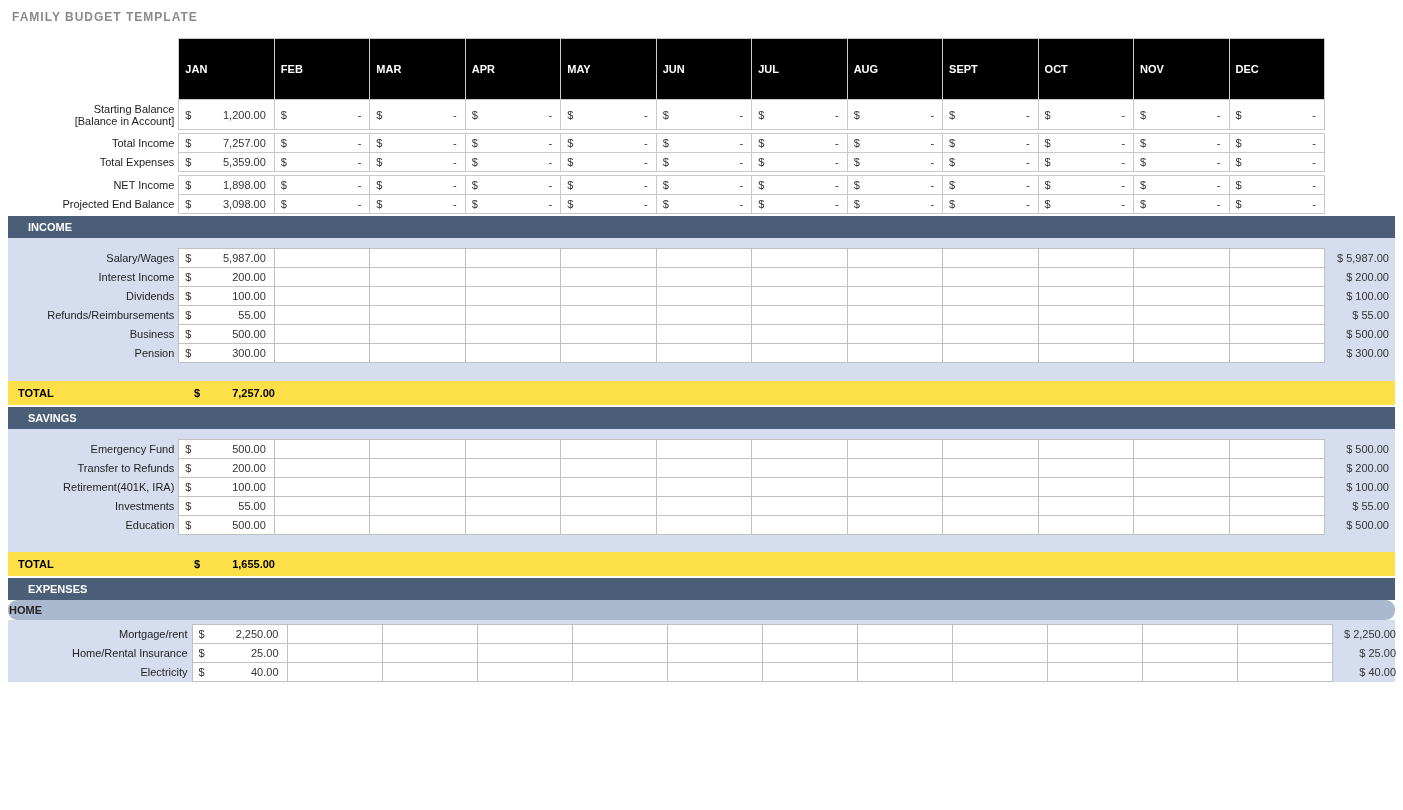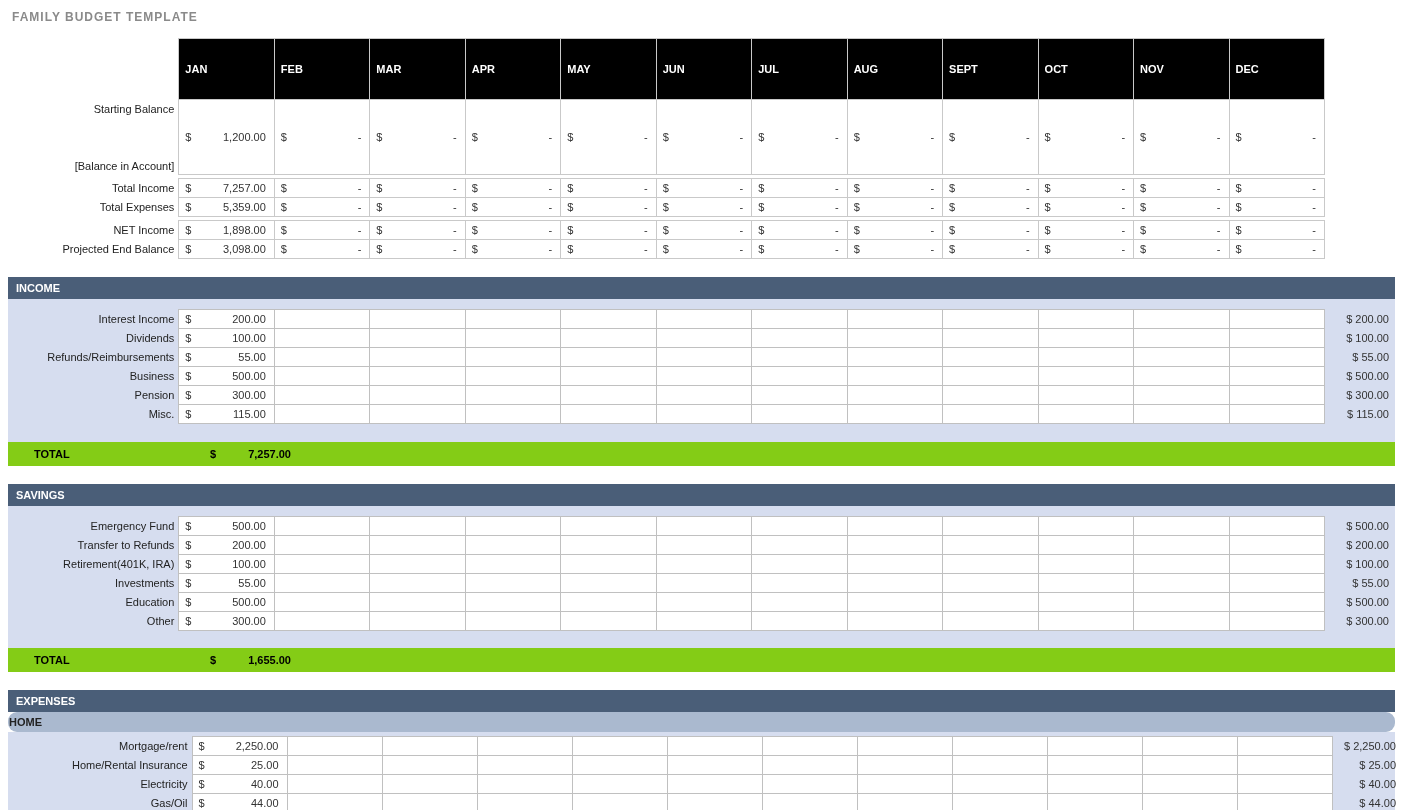--- a/index.html
+++ b/index.html
@@ -55,22 +55,22 @@
   td.cell .cur { position: absolute; left: 6px; }
   td.cell .val { display: block; text-align: right; white-space: nowrap; }
   tr.no-row td.cell { border: none; background: transparent; height: 4px; padding: 0; }
   tr.no-row td.row-label { height: 4px; padding: 0; }
 
   .section-header {
     background: #4a5e78;
     color: #fff;
     font-weight: bold;
     font-size: 11px;
-    padding: 5px 8px;
-    margin-top: 18px;
+    padding: 5px 20px;
+    margin-top: 2px;
   }
   .section-sub {
     background: #aab9cf;
     padding: 4px 1px;
     font-weight: bold;
     font-size: 11px;
     color: #222;
     border-radius: 9px;
   }
   .section-body {
@@ -87,22 +87,22 @@
     border: none;
     background: transparent;
     padding: 3px 6px 3px 4px;
     font-size: 11px;
     position: relative;
     text-align: right;
     white-space: nowrap;
   }
   .section-body tr.spacer td { height: 18px; }
   .section-total {
-    background: #84cc16;
-    padding: 6px 6px 6px 26px;
+    background: #fde047;
+    padding: 6px 6px 6px 10px;
     font-weight: bold;
     font-size: 11px;
     color: #000;
     display: grid;
     grid-template-columns: 170px 95px 1fr;
   }
   .section-total .amount {
     position: relative;
     padding-right: 8px;
   }
@@ -144,21 +144,21 @@
       <th class="month">AUG</th>
       <th class="month">SEPT</th>
       <th class="month">OCT</th>
       <th class="month">NOV</th>
       <th class="month">DEC</th>
       <th style="background:transparent;border:none;"></th>
     </tr>
   </thead>
   <tbody id="summary-body">
       <tr>
-        <td class="row-label">Starting Balance<div class="row-sub" style="padding:0;margin-top:45px;">[Balance in Account]</div></td>
+        <td class="row-label">Starting Balance<div class="row-sub" style="padding:0;">[Balance in Account]</div></td>
         <td class="cell">
           <span class="cur">$</span>
           <span class="val">1,200.00</span>
         </td>
         <td class="cell">
           <span class="cur">$</span>
           <span class="val">-</span>
         </td>
         <td class="cell">
           <span class="cur">$</span>
@@ -459,20 +459,39 @@
         <col class="month-col">
         <col class="month-col">
         <col class="month-col">
         <col class="month-col">
         <col class="month-col">
         <col class="month-col">
         <col class="total-col">
     </colgroup>
     <tbody id="income-body">
         <tr>
+          <td class="row-label">Salary/Wages</td>
+          <td class="cell">
+            <span class="cur">$</span>
+            <span class="val">5,987.00</span>
+          </td>
+          <td class="cell"></td>
+          <td class="cell"></td>
+          <td class="cell"></td>
+          <td class="cell"></td>
+          <td class="cell"></td>
+          <td class="cell"></td>
+          <td class="cell"></td>
+          <td class="cell"></td>
+          <td class="cell"></td>
+          <td class="cell"></td>
+          <td class="cell"></td>
+          <td class="total-cell">$ 5,987.00</td>
+        </tr>
+        <tr>
           <td class="row-label">Interest Income</td>
           <td class="cell">
             <span class="cur">$</span>
             <span class="val">200.00</span>
           </td>
           <td class="cell"></td>
           <td class="cell"></td>
           <td class="cell"></td>
           <td class="cell"></td>
           <td class="cell"></td>
@@ -552,39 +571,20 @@
           <td class="cell"></td>
           <td class="cell"></td>
           <td class="cell"></td>
           <td class="cell"></td>
           <td class="cell"></td>
           <td class="cell"></td>
           <td class="cell"></td>
           <td class="cell"></td>
           <td class="cell"></td>
           <td class="total-cell">$   300.00</td>
-        </tr>
-        <tr>
-          <td class="row-label">Misc.</td>
-          <td class="cell">
-            <span class="cur">$</span>
-            <span class="val">115.00</span>
-          </td>
-          <td class="cell"></td>
-          <td class="cell"></td>
-          <td class="cell"></td>
-          <td class="cell"></td>
-          <td class="cell"></td>
-          <td class="cell"></td>
-          <td class="cell"></td>
-          <td class="cell"></td>
-          <td class="cell"></td>
-          <td class="cell"></td>
-          <td class="cell"></td>
-          <td class="total-cell">$   115.00</td>
         </tr>
       </tbody>
     <tbody>
         <tr class="spacer">
           <td colspan="14"></td>
         </tr>
   </tbody>
     </table>
 </div>
 <div class="section-total">
@@ -703,39 +703,20 @@
           <td class="cell"></td>
           <td class="cell"></td>
           <td class="cell"></td>
           <td class="cell"></td>
           <td class="cell"></td>
           <td class="cell"></td>
           <td class="cell"></td>
           <td class="cell"></td>
           <td class="cell"></td>
           <td class="total-cell">$   500.00</td>
-        </tr>
-        <tr>
-          <td class="row-label">Other</td>
-          <td class="cell">
-            <span class="cur">$</span>
-            <span class="val">300.00</span>
-          </td>
-          <td class="cell"></td>
-          <td class="cell"></td>
-          <td class="cell"></td>
-          <td class="cell"></td>
-          <td class="cell"></td>
-          <td class="cell"></td>
-          <td class="cell"></td>
-          <td class="cell"></td>
-          <td class="cell"></td>
-          <td class="cell"></td>
-          <td class="cell"></td>
-          <td class="total-cell">$   300.00</td>
         </tr>
       </tbody>
     <tbody>
         <tr class="spacer">
           <td colspan="14"></td>
         </tr>
   </tbody>
     </table>
 </div>
 <div class="section-total">
@@ -818,34 +799,15 @@
           <td class="cell"></td>
           <td class="cell"></td>
           <td class="cell"></td>
           <td class="cell"></td>
           <td class="cell"></td>
           <td class="cell"></td>
           <td class="cell"></td>
           <td class="cell"></td>
           <td class="total-cell">$    40.00</td>
         </tr>
-        <tr>
-          <td class="row-label">Gas/Oil</td>
-          <td class="cell">
-            <span class="cur">$</span>
-            <span class="val">44.00</span>
-          </td>
-          <td class="cell"></td>
-          <td class="cell"></td>
-          <td class="cell"></td>
-          <td class="cell"></td>
-          <td class="cell"></td>
-          <td class="cell"></td>
-          <td class="cell"></td>
-          <td class="cell"></td>
-          <td class="cell"></td>
-          <td class="cell"></td>
-          <td class="cell"></td>
-          <td class="total-cell">$    44.00</td>
-        </tr>
       </tbody>
   </table>
 </div>
 
 </body></html>

